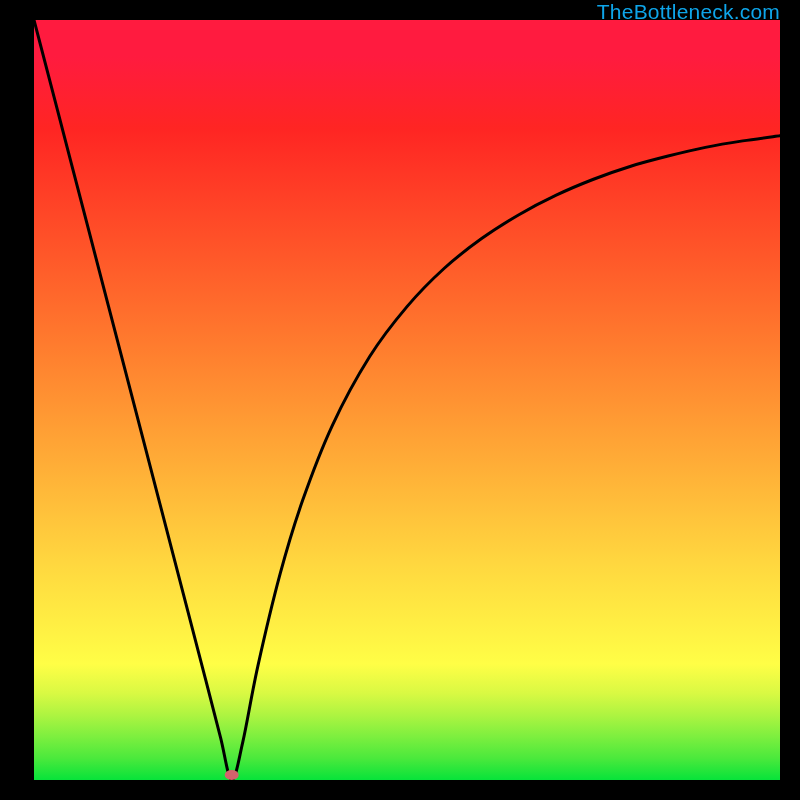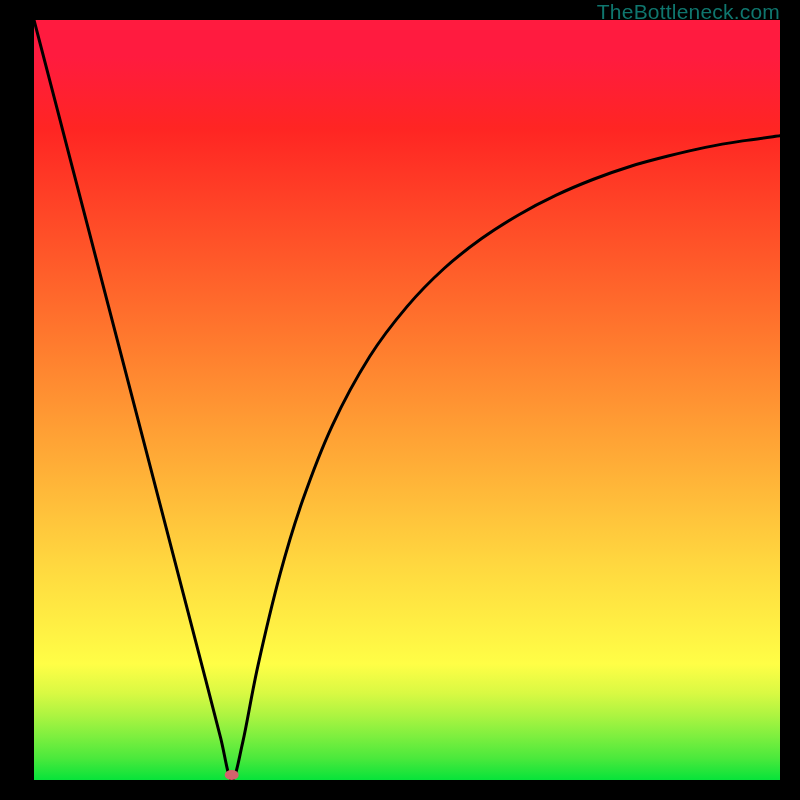--- a/index.html
+++ b/index.html
@@ -24,21 +24,21 @@
     left: 0;
     top: 0;
     width: 746px;
     height: 760px;
     display: block;
   }
   .watermark {
     position: absolute;
     top: 0px;
     right: 20px;
-    color: #0f766e;
+    color: #0ea5e9;
     font-size: 21px;
     font-weight: 500;
     letter-spacing: 0.2px;
   }
 </style>
 </head>
 <body>
 
 <div class="frame">
   <svg class="plot" viewBox="0 0 746 760" preserveAspectRatio="none">

